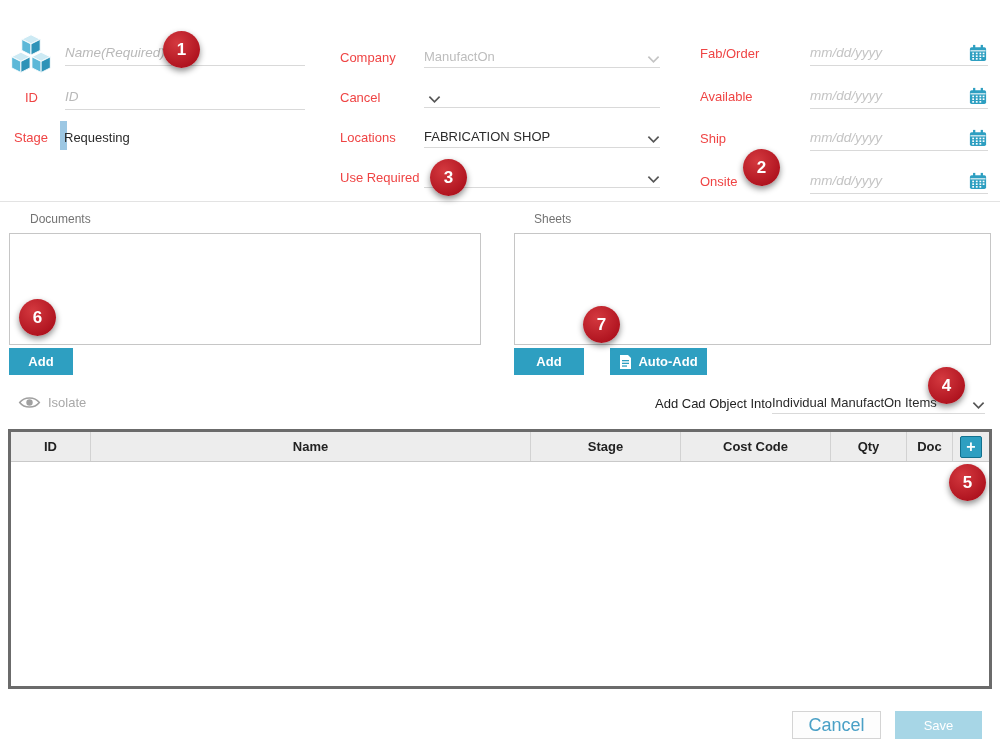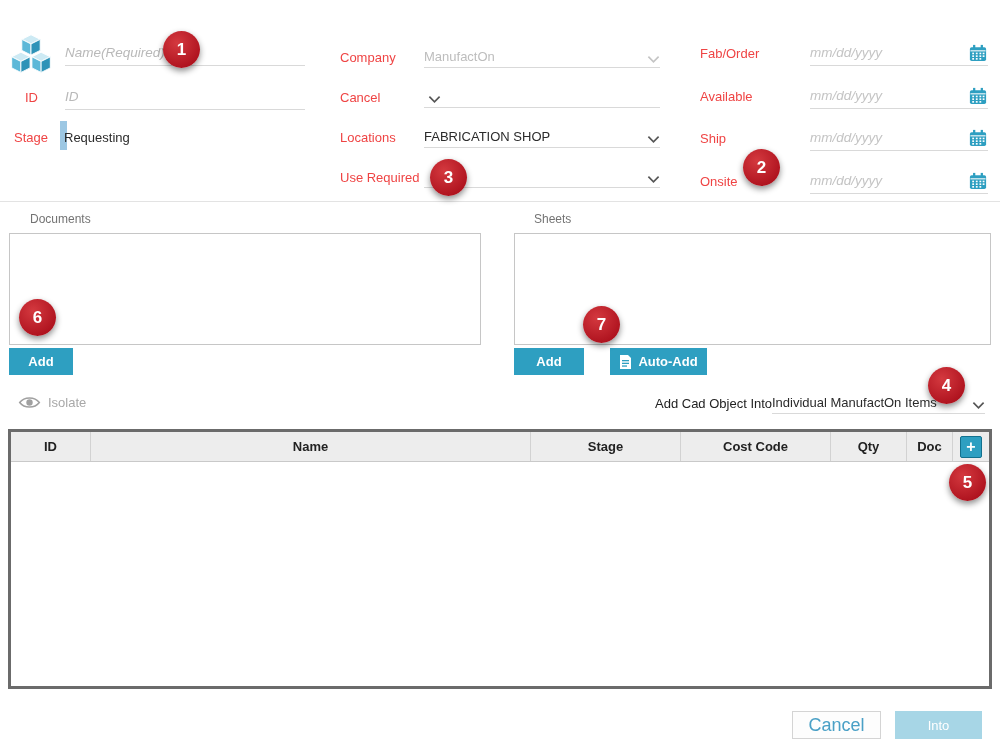--- a/index.html
+++ b/index.html
@@ -284,21 +284,21 @@
         </button>
       </div>
     </div>
     <div class="tbody"></div>
   </div>
 
   <button class="btn-cancel">
     <span>Cancel</span>
   </button>
   <button class="btn-save">
-    <span>Into</span>
+    <span>Save</span>
   </button>
 
   <span class="badge" style="left:163px;top:31px">1</span>
   <span class="badge" style="left:743px;top:149px">2</span>
   <span class="badge" style="left:430px;top:159px">3</span>
   <span class="badge" style="left:928px;top:367px">4</span>
   <span class="badge" style="left:949px;top:464px">5</span>
   <span class="badge" style="left:19px;top:299px">6</span>
   <span class="badge" style="left:583px;top:306px">7</span>
 

